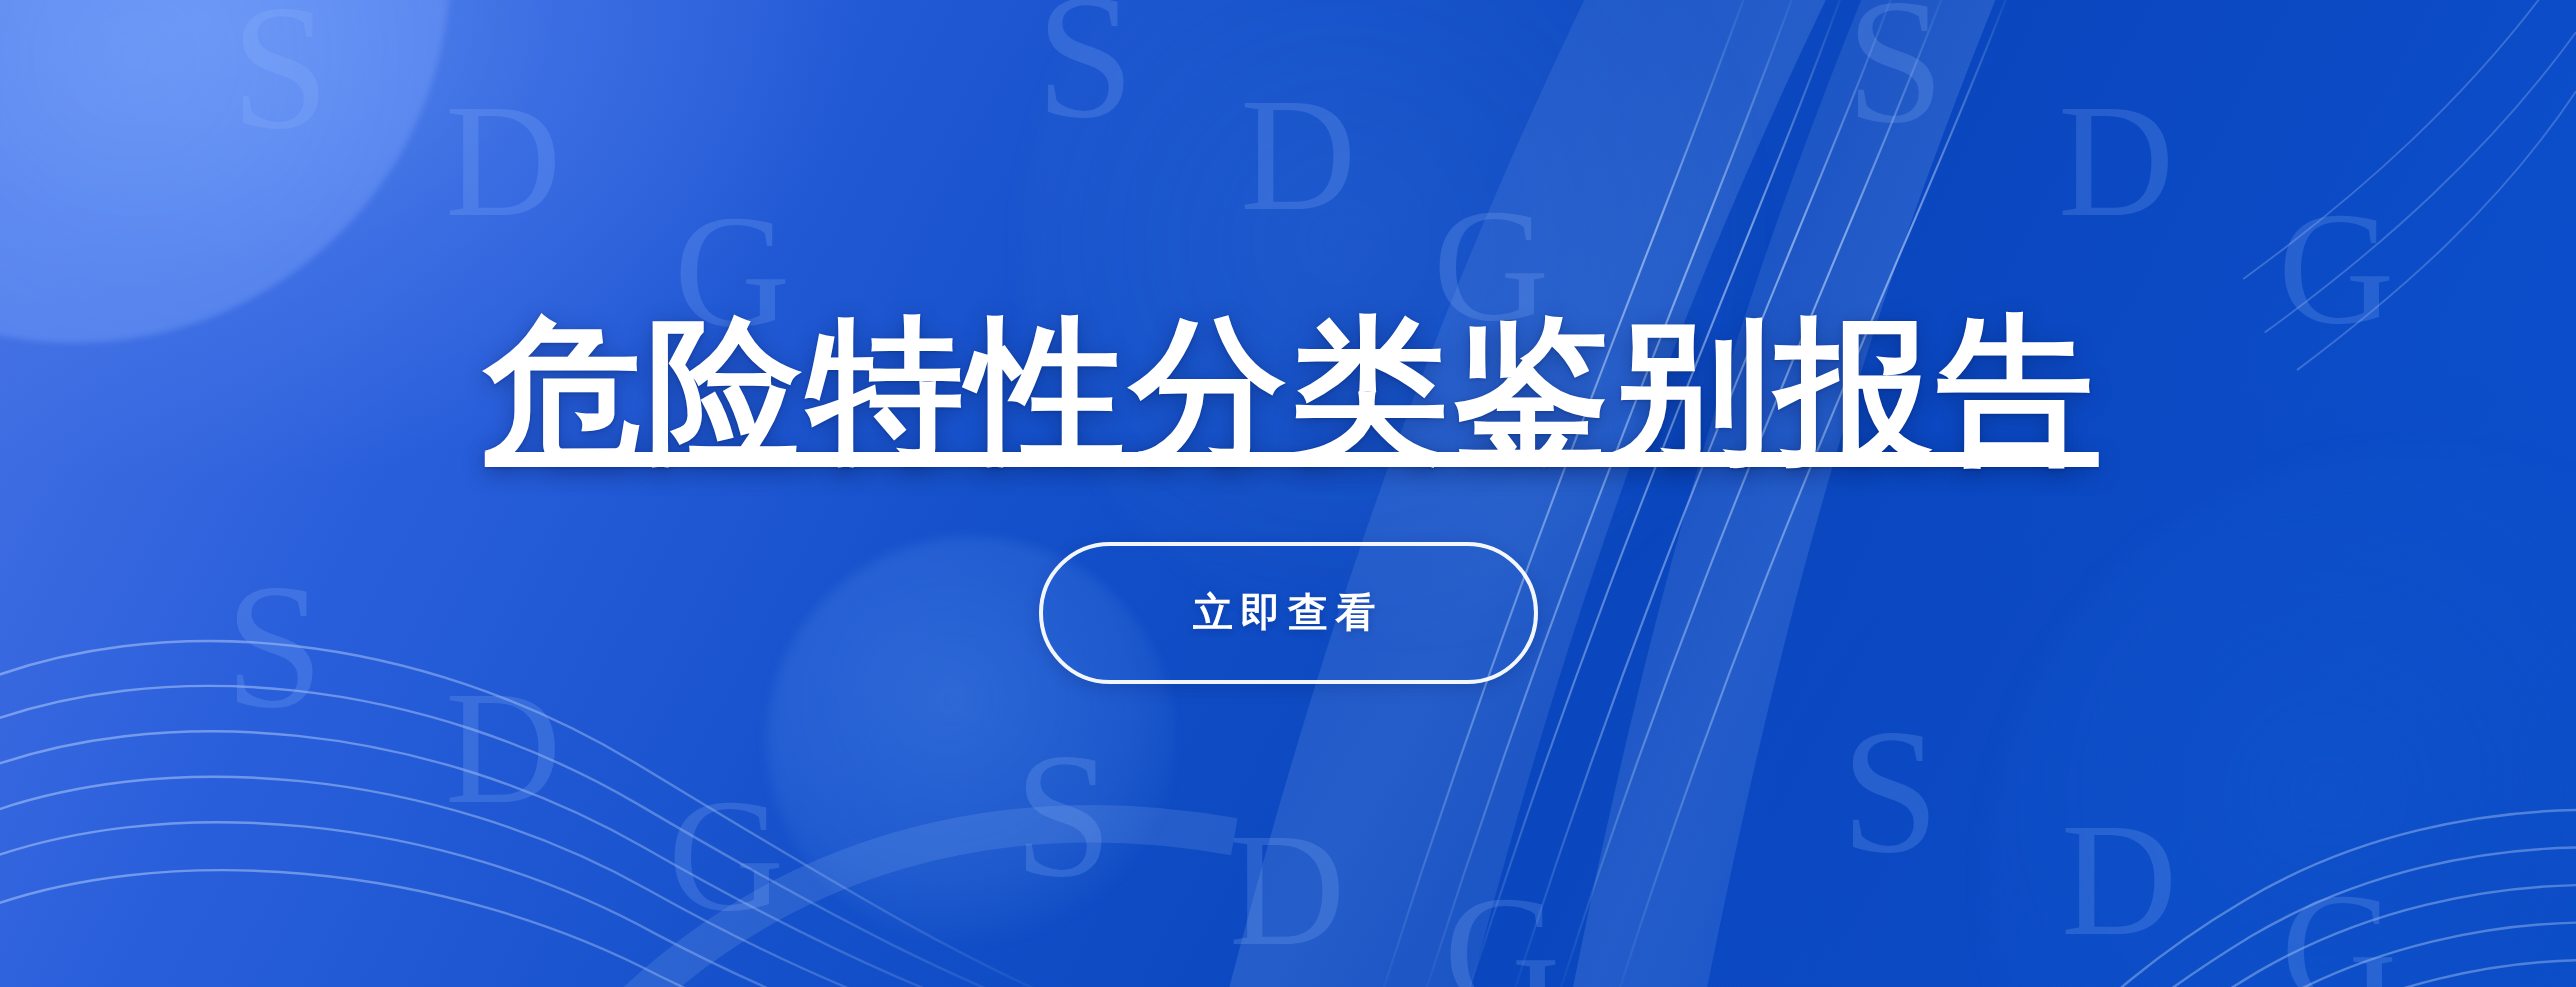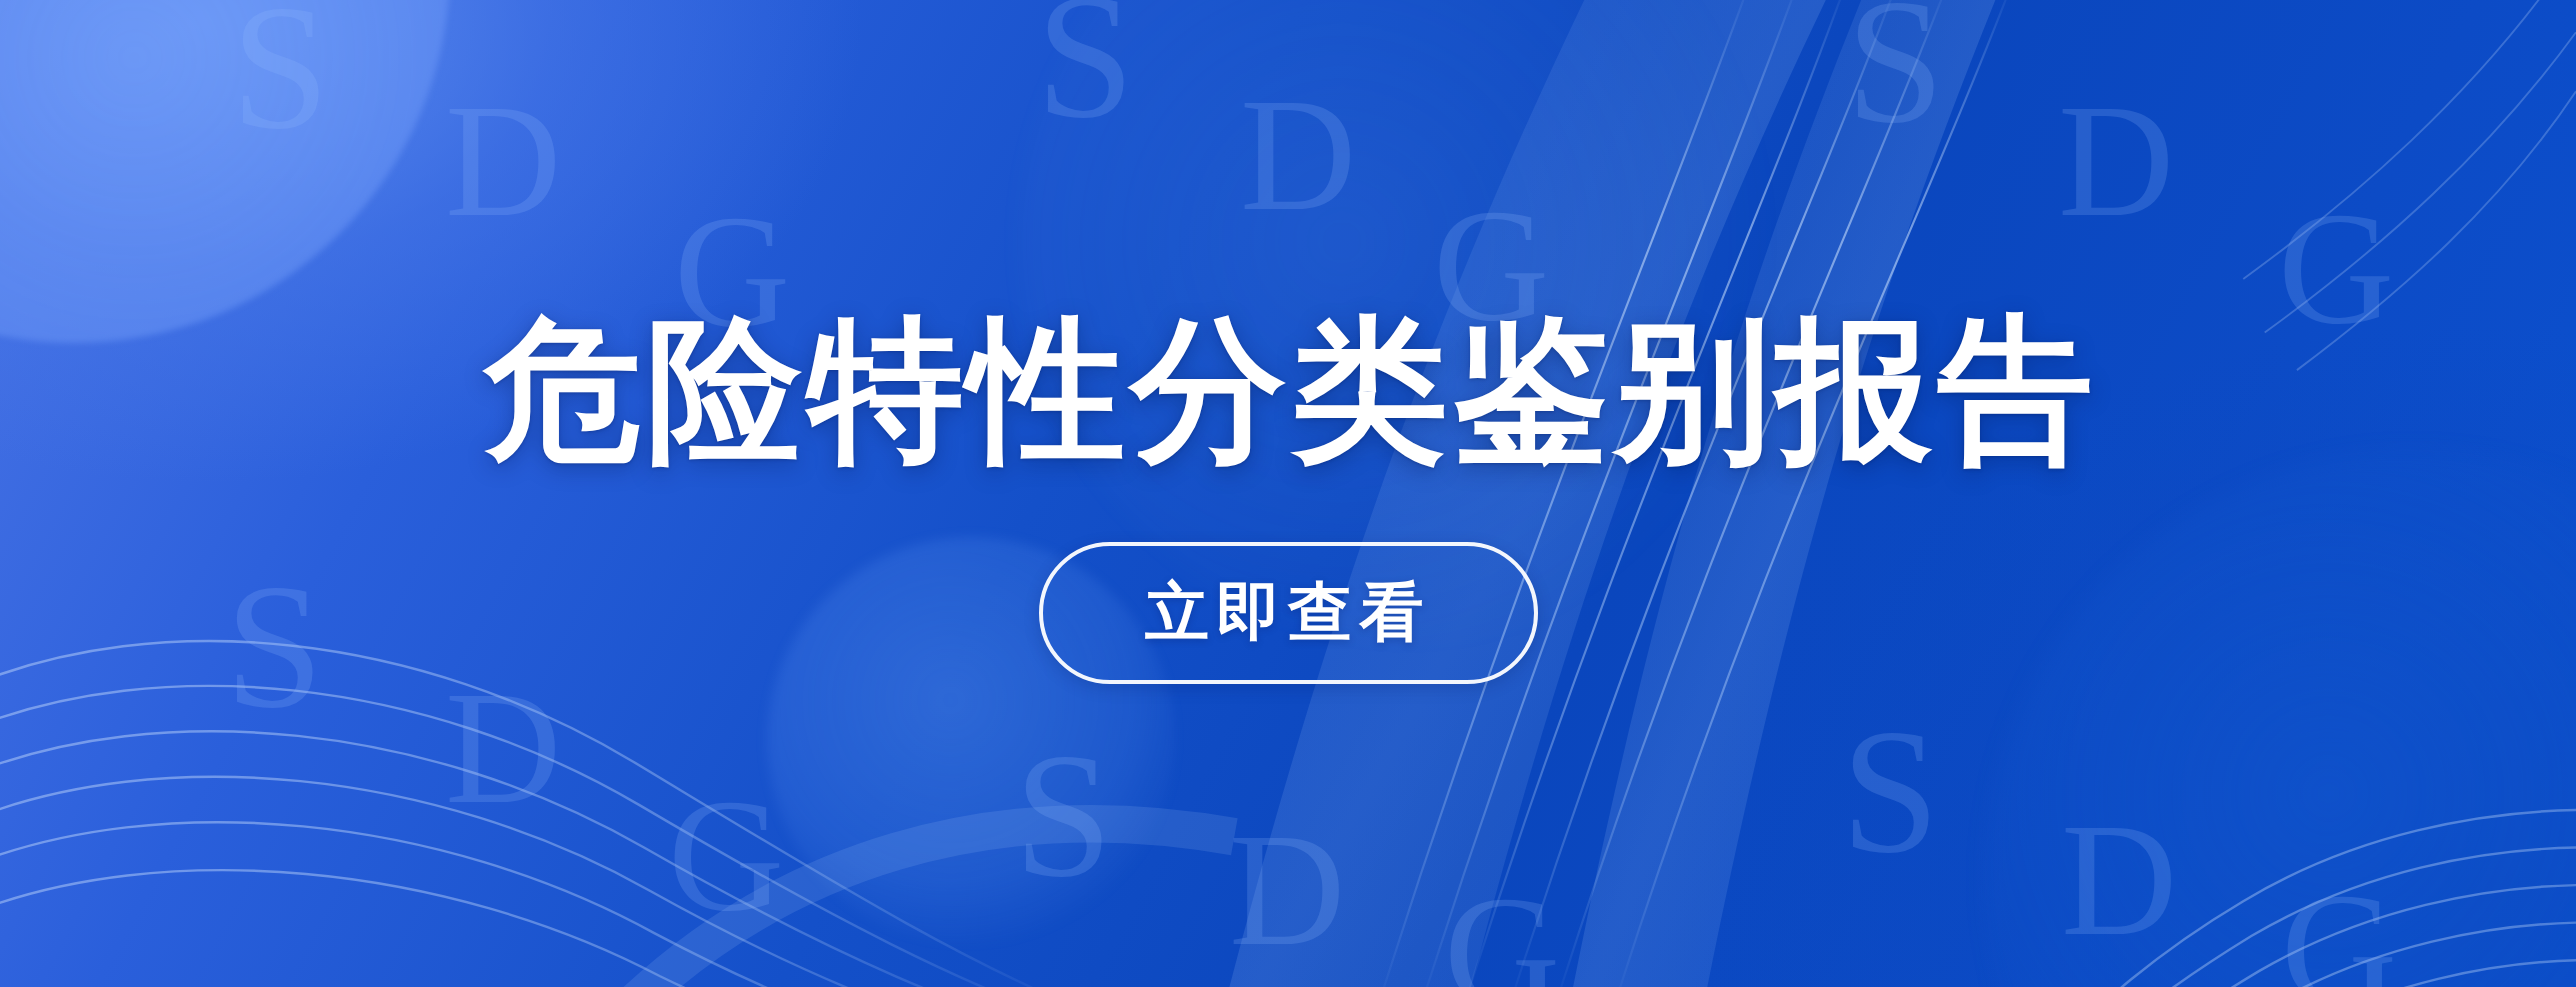--- a/index.html
+++ b/index.html
@@ -62,32 +62,33 @@
   .title{
     color:#ffffff;
     font-size:156px;
     line-height:1.12;
     font-weight:700;
     letter-spacing:5.4px;
     white-space:nowrap;
     text-shadow:0 5.4px 21.5px rgba(0,25,90,.35), 0 1.1px 3.2px rgba(0,20,80,.30);
     margin:0 0 0 7.5px;
     font-family:"Liberation Sans","DejaVu Sans",sans-serif;
+    text-decoration:underline;
   }
   .cta{
     margin-top:64px;
     display:inline-flex;
     align-items:center;justify-content:center;
     min-width:499px;height:142px;
     padding:2px 43px;
     border:4.8px solid rgba(255,255,255,.95);
     border-radius:72px;
     background:transparent;
     color:#ffffff;
-    font-size:64px;
+    font-size:40px;
     font-weight:700;
     letter-spacing:7.5px;
     white-space:nowrap;
     cursor:pointer;
     box-shadow:0 4.3px 16px rgba(0,25,90,.20);
     text-shadow:0 2.1px 7.5px rgba(0,25,90,.25);
     font-family:"Liberation Sans","DejaVu Sans",sans-serif;
   }
 </style>
 </head>

